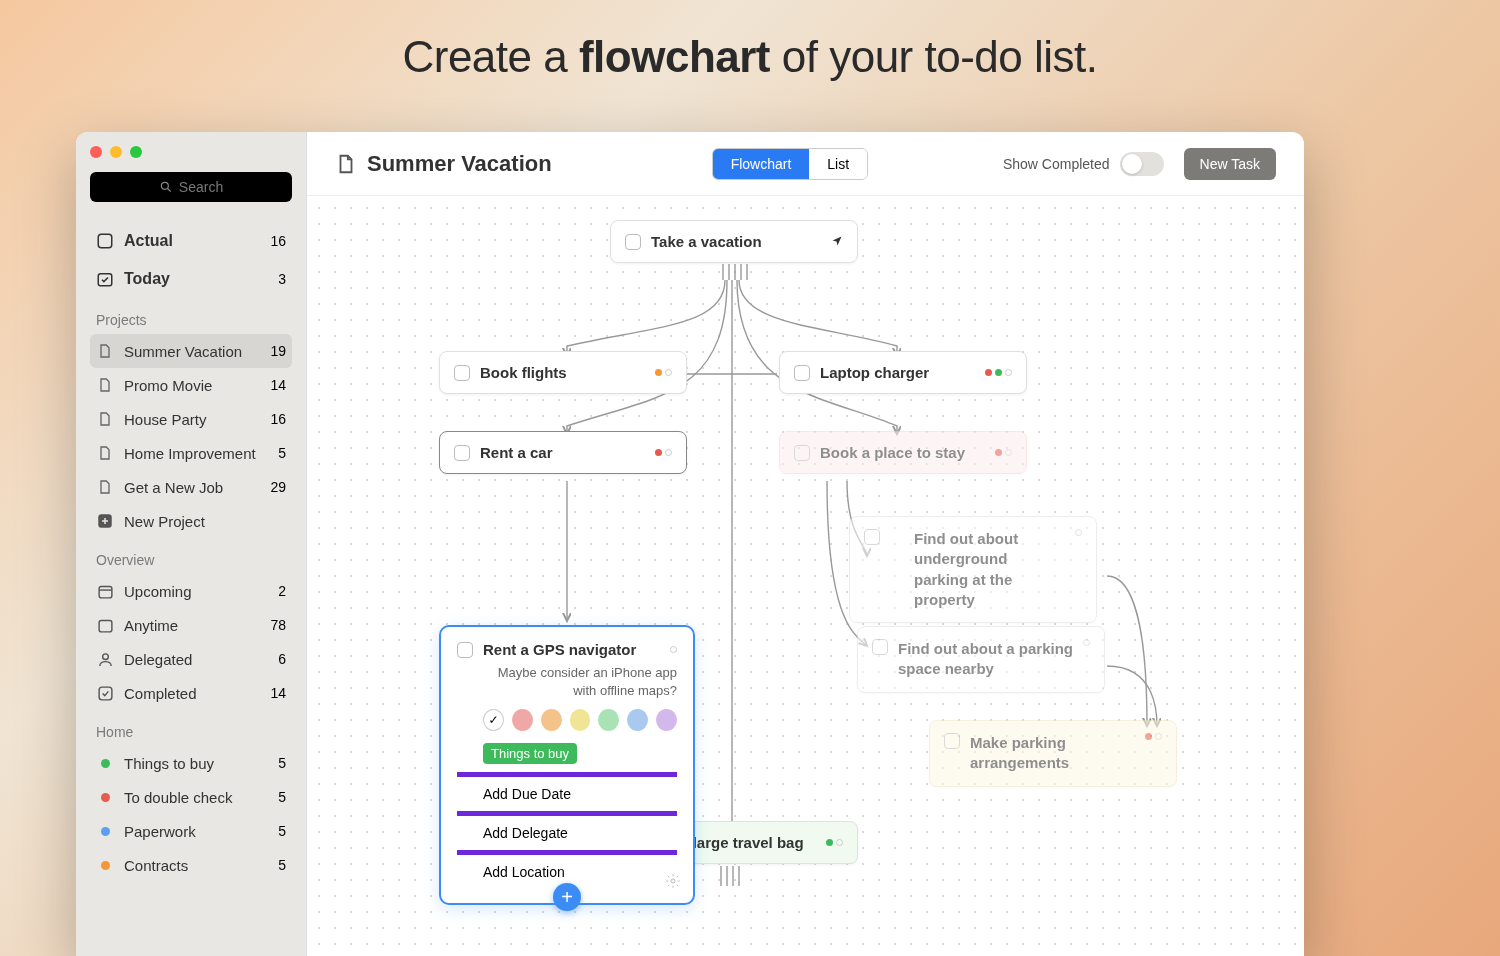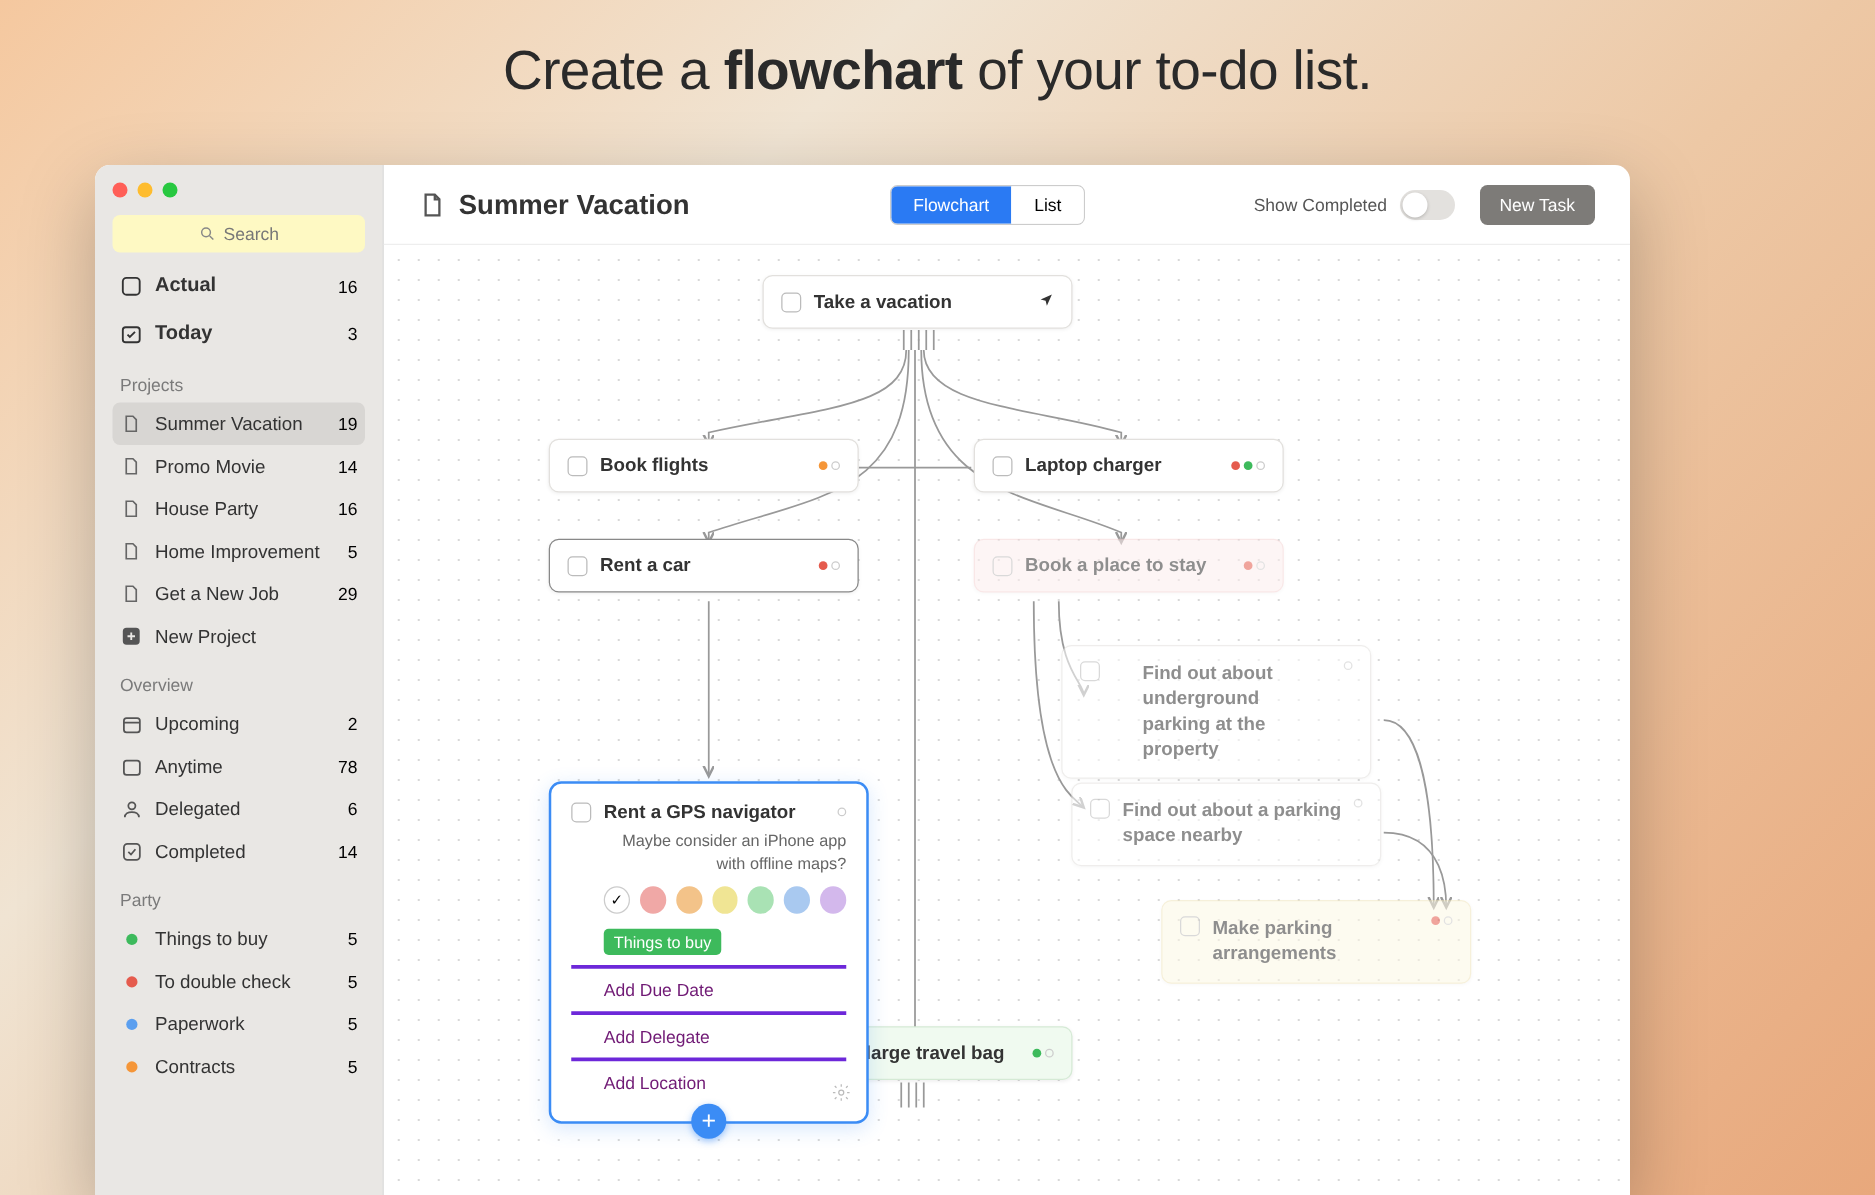--- a/index.html
+++ b/index.html
@@ -6,21 +6,21 @@
 body { width: 1500px; height: 956px; background: linear-gradient(135deg, #f5c89f 0%, #f0e4d3 30%, #edc8a5 60%, #e8a87c 100%); overflow: hidden; }
 .headline { text-align: center; padding-top: 32px; font-size: 44px; color: #2a2a2a; font-weight: 400; letter-spacing: -0.5px; }
 .headline b { font-weight: 700; }
 .app-window { position: absolute; left: 76px; top: 132px; width: 1228px; height: 824px; background: #fff; border-radius: 12px 12px 0 0; box-shadow: 0 20px 60px rgba(0,0,0,0.25); overflow: hidden; display: flex; }
 .sidebar { width: 231px; background: #e9e7e4; border-right: 1px solid #ddd; padding-top: 8px; }
 .traffic-lights { display: flex; gap: 8px; padding: 6px 14px 10px; }
 .traffic-lights span { width: 12px; height: 12px; border-radius: 50%; }
 .tl-red { background: #ff5f57; }
 .tl-yellow { background: #febc2e; }
 .tl-green { background: #28c840; }
-.search { margin: 4px 14px 8px; background: #fef9c3; border-radius: 6px; height: 30px; display: flex; align-items: center; justify-content: center; gap: 6px; color: #777; font-size: 14px; }
+.search { margin: 4px 14px 20px; background: #000000; border-radius: 6px; height: 30px; display: flex; align-items: center; justify-content: center; gap: 6px; color: #777; font-size: 14px; }
 .sb-group { padding: 0 14px; }
 .sb-item { display: flex; align-items: center; gap: 10px; padding: 8px 6px; color: #333; font-size: 15px; border-radius: 6px; cursor: pointer; }
 .sb-item.large { font-size: 16px; font-weight: 600; padding: 10px 6px; }
 .sb-item.active { background: #d8d6d3; }
 .sb-item .count { margin-left: auto; color: #000000; font-size: 14px; font-weight: 500; }
 .sb-label { padding: 14px 20px 6px; color: #7a7a7a; font-size: 14px; }
 .sb-icon { width: 18px; height: 18px; display: inline-flex; align-items: center; justify-content: center; flex-shrink: 0; }
 .dot { width: 9px; height: 9px; border-radius: 50%; display: inline-block; }
 .dot-green { background: #3dba5c; }
 .dot-orange { background: #f59638; }
@@ -51,21 +51,21 @@
 .node.multi .txt { line-height: 1.35; }
 .expanded-card { position: absolute; left: 132px; top: 429px; width: 256px; background: #fff; border: 2px solid #3b8cf5; border-radius: 10px; padding: 14px 16px 14px; box-shadow: 0 4px 16px rgba(59,140,245,0.2); }
 .expanded-card .hdr { display: flex; align-items: center; gap: 10px; font-weight: 700; font-size: 15px; color: #333; }
 .expanded-card .hdr .cb { width: 16px; height: 16px; border: 1.5px solid #bbb; border-radius: 4px; }
 .expanded-card .hdr .sm-ring { margin-left:auto; width:7px; height:7px; border-radius:50%; border:1.5px solid #ccc; }
 .expanded-card .note { font-size: 13px; color: #666; margin: 6px 0 10px 26px; line-height: 1.35; text-align: right; }
 .color-row { display: flex; gap: 8px; margin: 0 0 12px 26px; }
 .color-row span { width: 22px; height: 22px; border-radius: 50%; }
 .color-row .sel-ring { border: 1px solid #ccc; display: flex; align-items: center; justify-content: center; font-size: 12px; }
 .tag-pill { display: inline-block; background: #3dba5c; color: #fff; font-size: 13px; padding: 3px 8px; border-radius: 4px; margin-left: 26px; margin-bottom: 8px; }
-.field { border-top: 3px solid #6d28d9; padding: 9px 0 9px 26px; font-size: 14px; color: #701a75; }
+.field { border-top: 5px solid #6d28d9; padding: 9px 0 9px 26px; font-size: 14px; color: #000000; }
 .gear-btn { position: absolute; right: 12px; bottom: 10px; color: #bbb; }
 .add-btn { position: absolute; left: 246px; top: 687px; width: 28px; height: 28px; background: #3b8cf5; border-radius: 50%; color: #fff; display: flex; align-items: center; justify-content: center; font-size: 20px; font-weight: 300; box-shadow: 0 2px 6px rgba(59,140,245,0.5); }
 svg.connectors { position: absolute; inset: 0; width: 100%; height: 100%; pointer-events: none; }
 svg.connectors path { fill: none; stroke: #999; stroke-width: 1.4; }
 svg.connectors path.arrow { marker-end: url(#ah); }
 </style>
 </head>
 <body>
 
 <div class="headline">
@@ -206,21 +206,21 @@
             <svg width="17" height="17" viewBox="0 0 24 24">
               <rect x="3" y="3" width="18" height="18" rx="4" stroke="#555" stroke-width="2" fill="none"></rect>
               <path d="M8 12l3 3 5-6" stroke="#555" stroke-width="2" fill="none"></path>
             </svg>
           </span>
           <span>Completed</span>
           <span class="count">14</span>
         </div>
       </div>
 
-    <div class="sb-label">Party</div>
+    <div class="sb-label">Home</div>
     <div class="sb-group" id="tags-list">
         <div class="sb-item">
           <span class="sb-icon">
             <span class="dot dot-green"></span>
           </span>
           <span>Things to buy</span>
           <span class="count">5</span>
         </div>
         <div class="sb-item">
           <span class="sb-icon">

